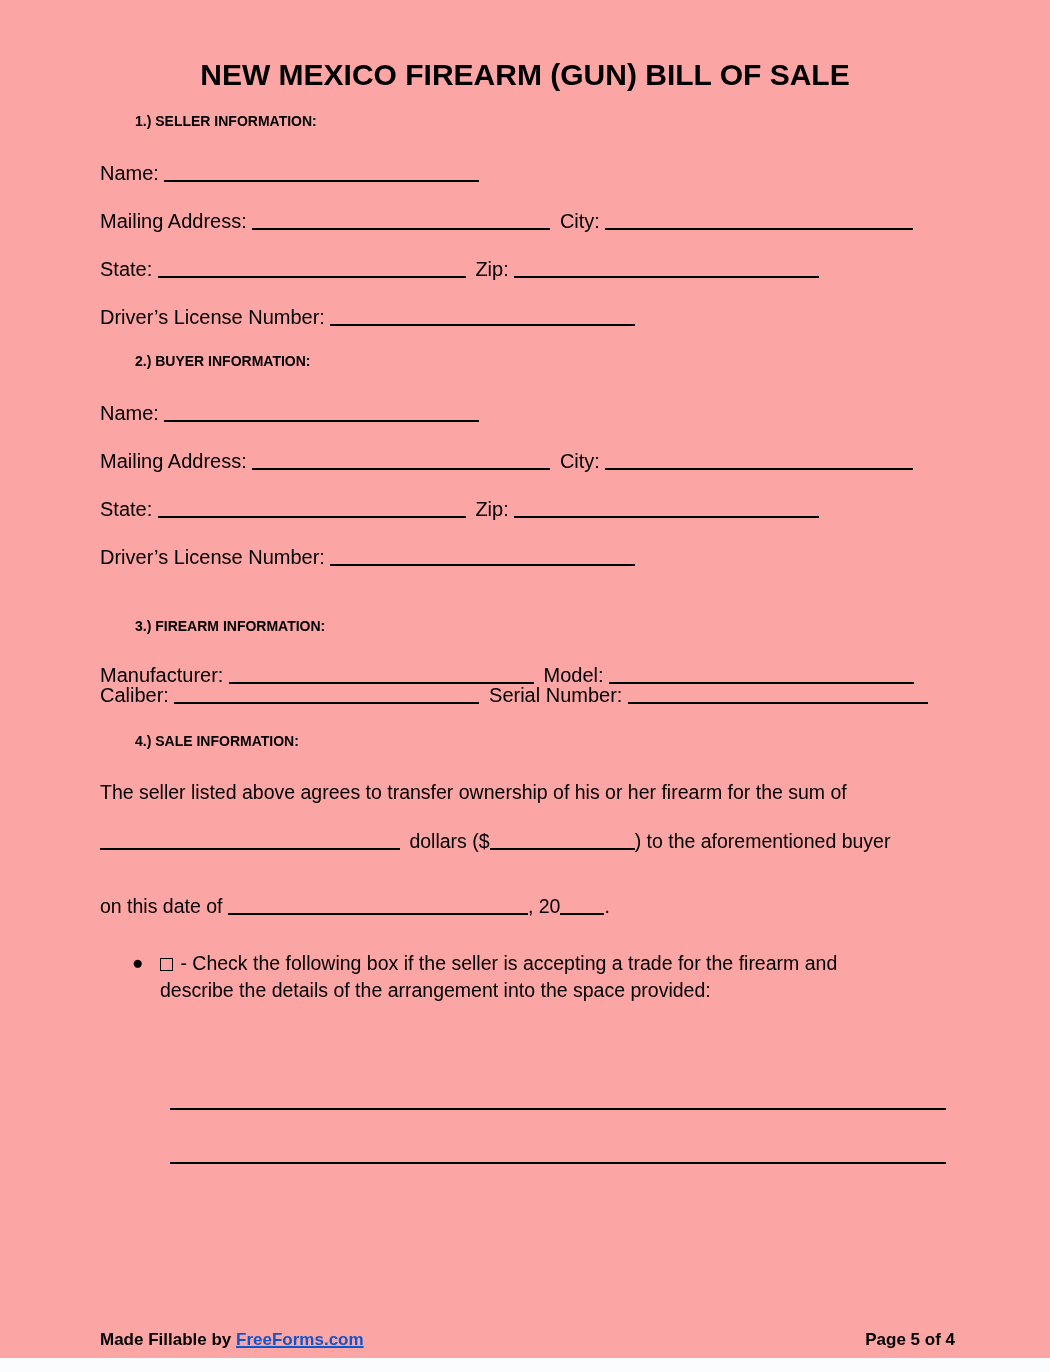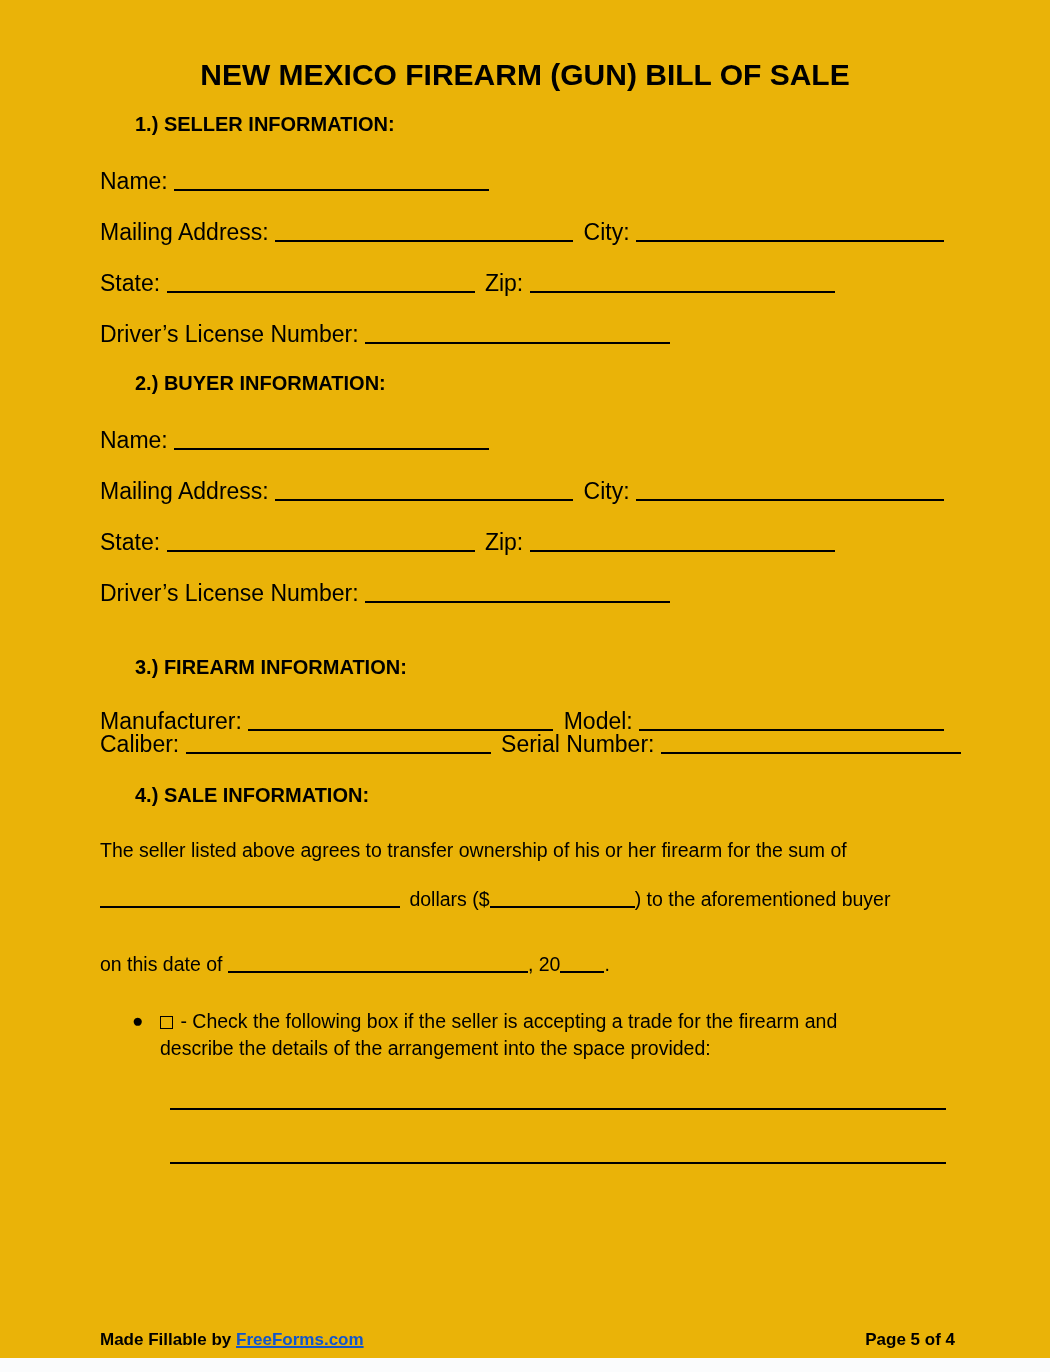--- a/index.html
+++ b/index.html
@@ -9,21 +9,21 @@
     background: #ffffff;
   }
   body {
     font-family: "Liberation Sans", sans-serif;
     color: #000000;
   }
   .page {
     position: relative;
     width: 1050px;
     height: 1372px;
-    background: #eab308;
+    background: #fca5a5;
     overflow: hidden;
     box-sizing: border-box;
   }
   .page-bottom-edge {
     position: absolute;
     left: 0;
     right: 0;
     bottom: 0;
     height: 14px;
     background: #fbfcfd;
@@ -37,27 +37,27 @@
   .doc-title {
     font-size: 30px;
     font-weight: bold;
     text-align: center;
     letter-spacing: 0px;
     margin: 0;
     padding-top: 58px;
     white-space: nowrap;
   }
   .section-heading {
-    font-size: 20px;
+    font-size: 14px;
     font-weight: bold;
     margin: 0;
     padding-left: 35px;
   }
   .row {
-    font-size: 23px;
+    font-size: 20px;
     line-height: 1;
     white-space: nowrap;
   }
   .blank {
     display: inline-block;
     border-bottom: 2.5px solid #000;
     vertical-align: baseline;
     height: 15px;
     margin-bottom: -2px;
   }

